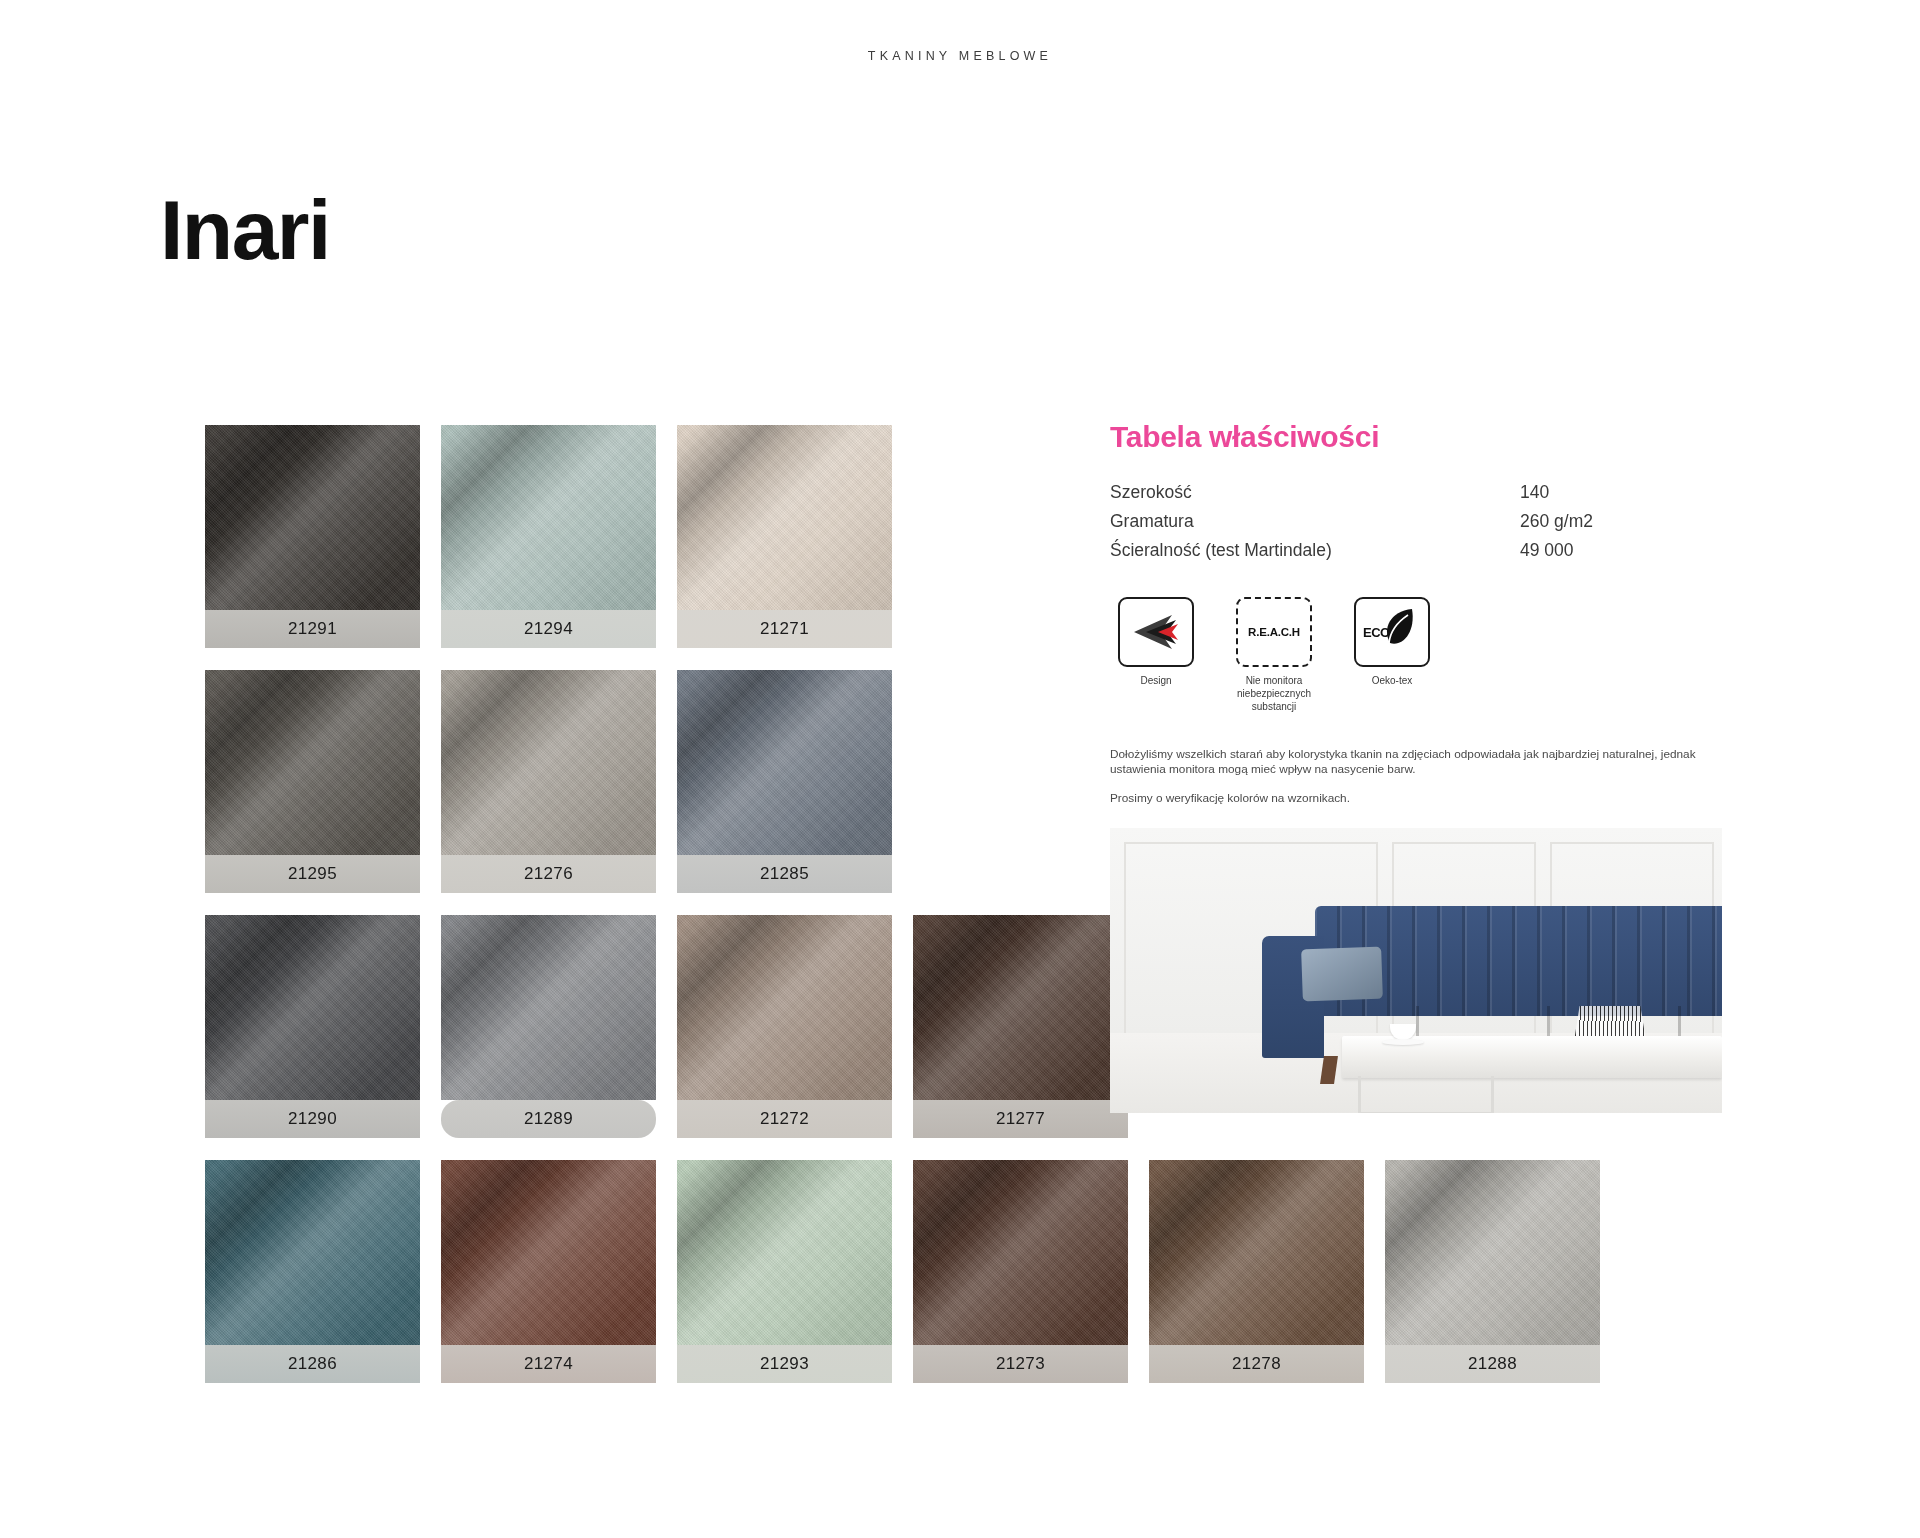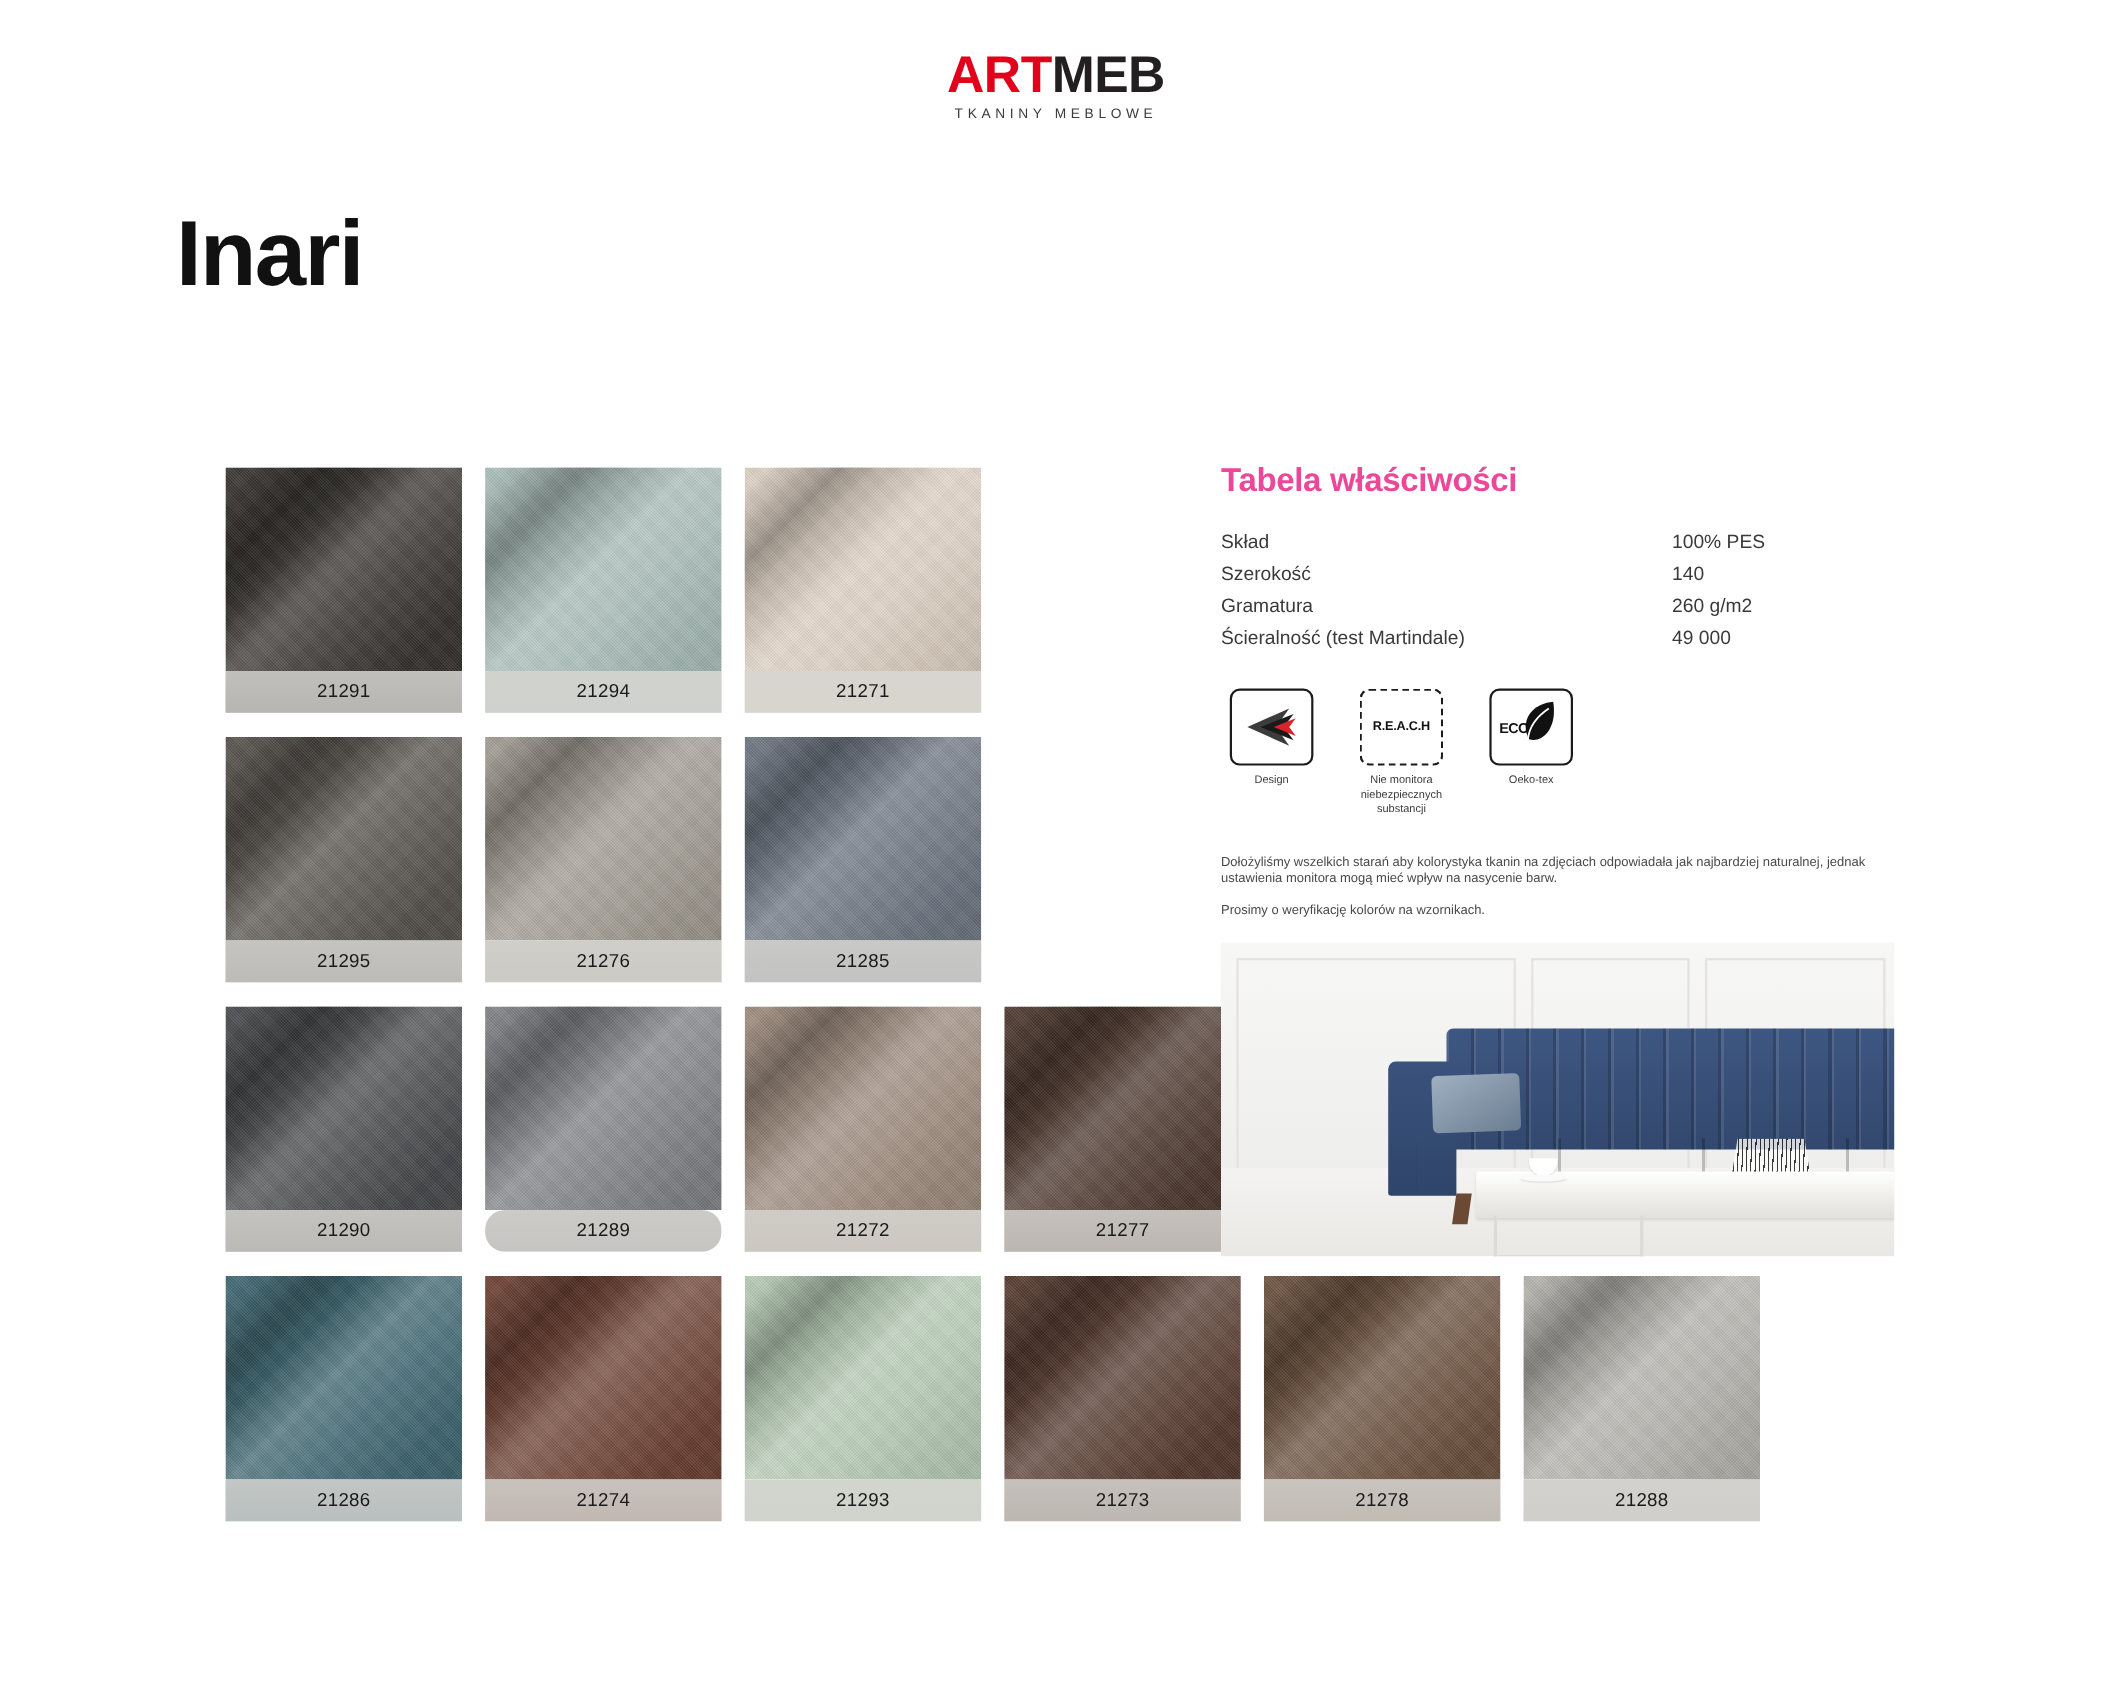--- a/index.html
+++ b/index.html
@@ -303,23 +303,20 @@
     background: repeating-linear-gradient(92deg,
       #2a2a2a 0 1px, rgba(255,255,255,0.85) 1px 4px);
     clip-path: polygon(10% 0%, 90% 0%, 100% 100%, 0% 100%);
     opacity: 0.92;
   }
 </style>
 </head>
 <body>
 
 <div class="logo-wrap">
-  <div class="logo-main">
-    <span class="logo-art">ART</span><span class="logo-meb">MEB</span>
-  </div>
   <div class="logo-sub">TKANINY MEBLOWE</div>
 </div>
 
 <div class="collection-title">Inari</div>
 
 <div class="grid">
 
   <div class="grid-row">
     <div class="swatch">
       <div class="swatch-img">
@@ -461,24 +458,20 @@
   </div>
 
 </div>
 
 <div class="right-col">
 
   <div class="props-title">Tabela właściwości</div>
 
   <table class="props-table">
     <tbody>
-        <tr>
-      <td>Skład</td>
-      <td class="val">100% PES</td>
-    </tr>
     <tr>
       <td>Szerokość</td>
       <td class="val">140</td>
     </tr>
     <tr>
       <td>Gramatura</td>
       <td class="val">260 g/m2</td>
     </tr>
     <tr>
       <td>Ścieralność (test Martindale)</td>

